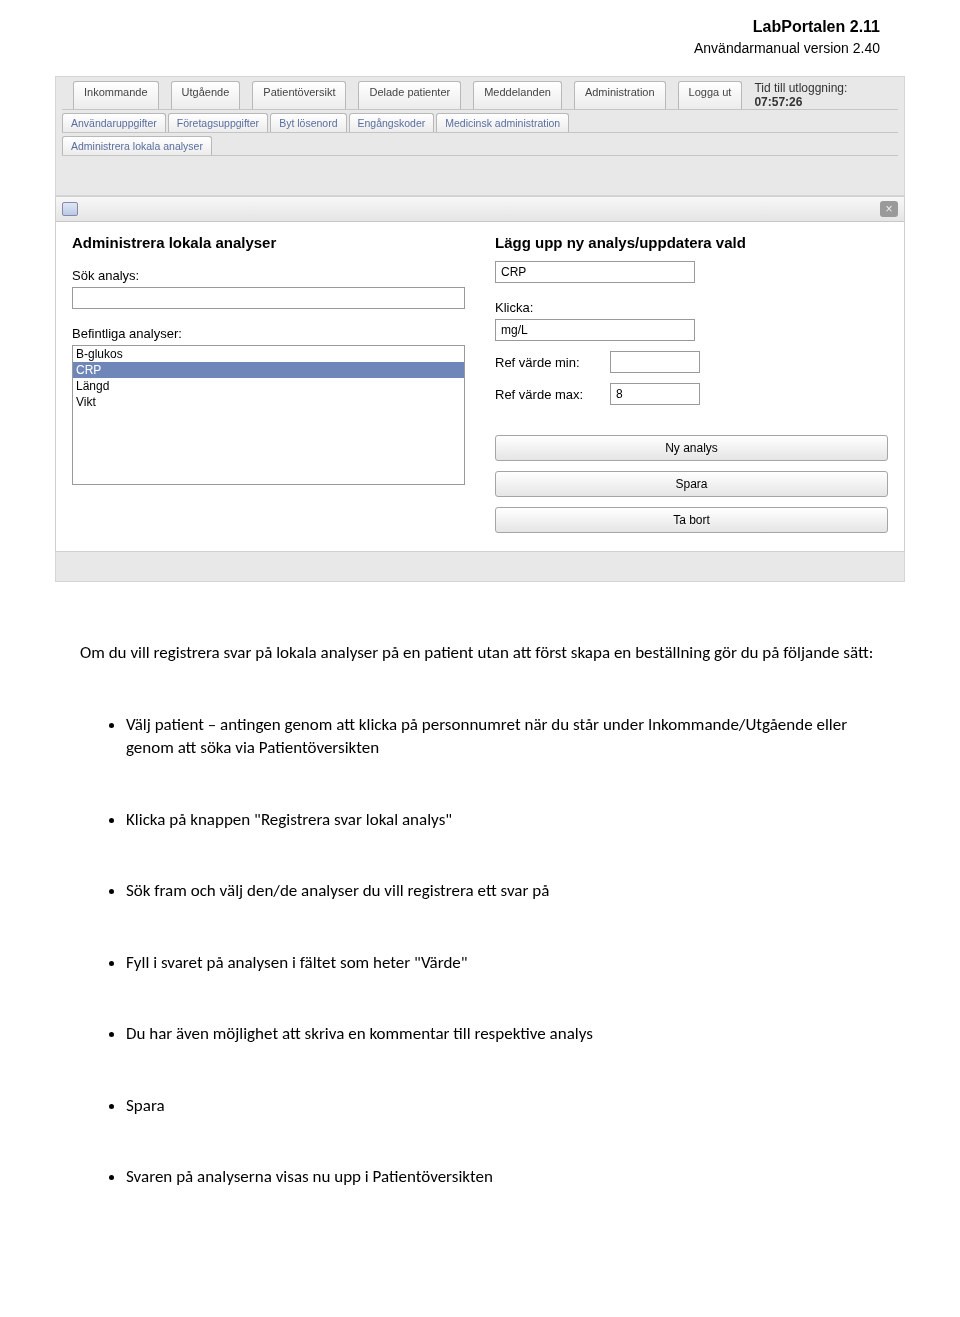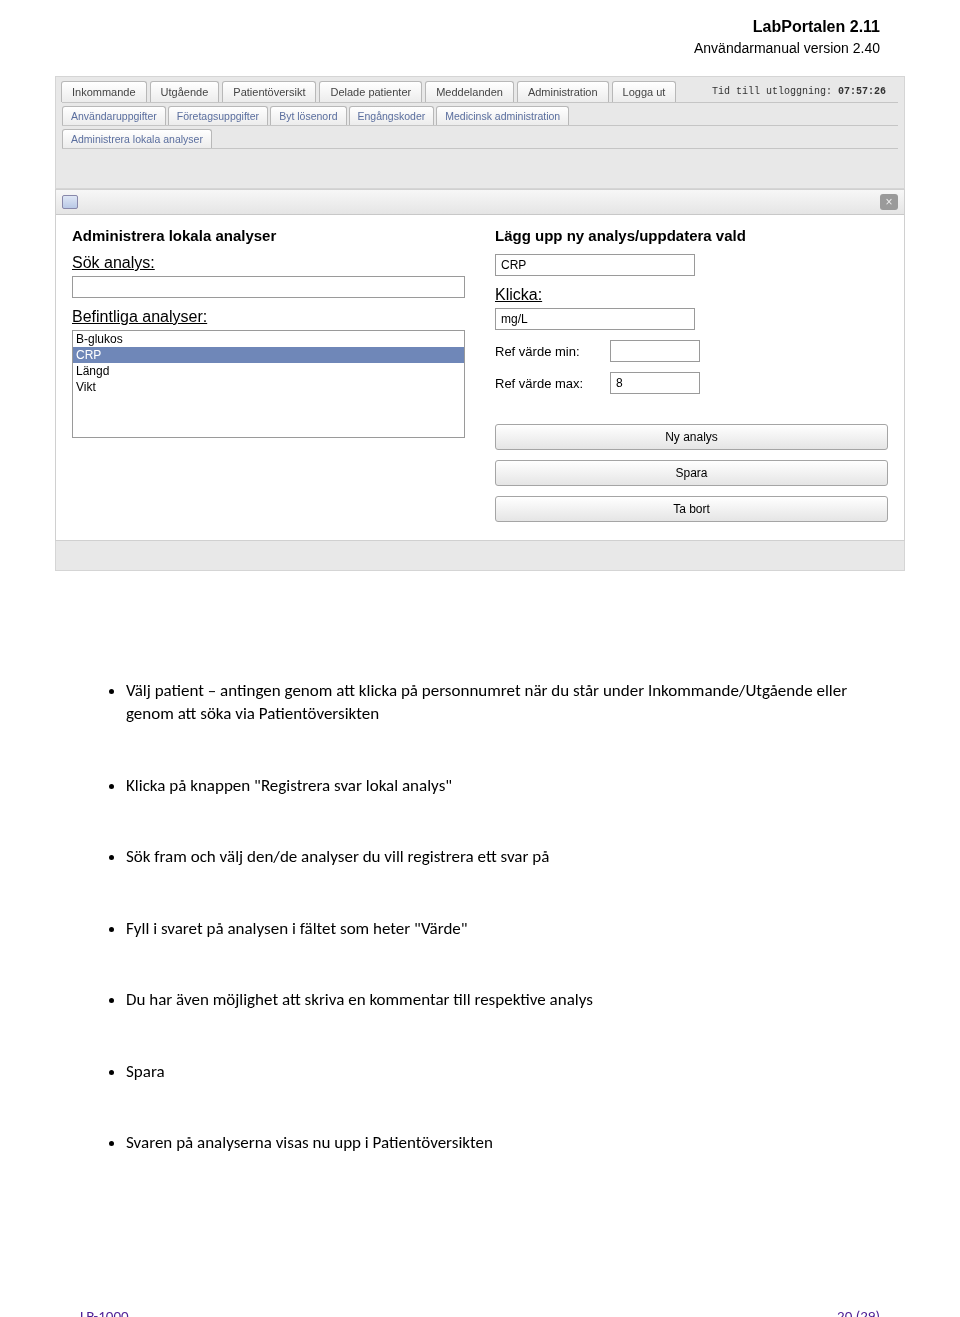--- a/index.html
+++ b/index.html
@@ -23,43 +23,41 @@
     margin-top: 4px;
   }
   .screenshot-box {
     margin: 10px 55px 0 55px;
     border: 1px solid #d5d5d5;
     background: #e8e8e8;
     font-size: 11px;
   }
   .tabs-row {
     display: flex;
-    align-items: center;
-    padding: 4px 6px 0 5px;
-    gap: 3px;
+    padding: 4px 6px 0 17px;
+    gap: 12px;
   }
   .tab, .subtab, .subtab3 {
     background: linear-gradient(#ffffff, #ececec);
     border: 1px solid #b8b8b8;
     border-bottom: none;
     border-radius: 3px 3px 0 0;
     padding: 4px 10px;
     font-size: 11px;
     color: #444;
     cursor: pointer;
     white-space: nowrap;
   }
   .subtab { padding: 3px 8px; font-size: 10.5px; color: #5a6e9e; }
   .subtab3 { padding: 3px 8px; font-size: 10.5px; color: #5a6e9e; }
   .tabs-row .logout-info {
     margin-left: auto;
-    font-size: 10px;
+    font-size: 12px;
     color: #333;
     padding-right: 12px;
-    font-family: Liberation Mono, monospace;
   }
   .logout-info .time { font-weight: bold; }
   .tabs-sep {
     border-top: 1px solid #c5c5c5;
     margin: 0 6px;
   }
   .subtabs-row, .subtabs3-row {
     display: flex;
     padding: 3px 6px 0 6px;
     gap: 2px;
@@ -107,38 +105,37 @@
     gap: 30px;
     font-size: 13px;
   }
   .col { flex: 1; }
   .section-head {
     font-weight: bold;
     font-size: 15px;
     margin-bottom: 10px;
   }
   .field-label {
-    font-size: 16px;
-    margin-top: 10px;
+    font-size: 13px;
+    margin-top: 17px;
     margin-bottom: 4px;
-    text-decoration: underline;
   }
   .text-input {
     border: 1px solid #9a9a9a;
     padding: 3px 5px;
     font-size: 12px;
     font-family: inherit;
     background: #fff;
     width: 200px;
   }
   .text-input.sm { width: 90px; }
   .listbox {
     border: 1px solid #9a9a9a;
     background: #fff;
-    height: 108px;
+    height: 140px;
     width: 100%;
     overflow: auto;
   }
   .listbox .opt {
     padding: 1px 3px;
     font-size: 12px;
     cursor: pointer;
   }
   .listbox .opt.selected {
     background: #6f87b8;
@@ -281,20 +278,21 @@
         <button class="btn">Ny analys</button>
         <button class="btn">Spara</button>
         <button class="btn">Ta bort</button>
       </div>
     </div>
   </div>
 </div>
 <div class="screenshot-bottom"></div>
 
 <div class="article">
+  <p class="article-intro">Om du vill registrera svar på lokala analyser på en patient utan att först skapa en beställning gör du på följande sätt:</p>
   <ul class="bullets" id="bullets">
       <li>Välj patient – antingen genom att klicka på personnumret när du står under Inkommande/Utgående eller genom att söka via Patientöversikten</li>
       <li>Klicka på knappen "Registrera svar lokal analys"</li>
       <li>Sök fram och välj den/de analyser du vill registrera ett svar på</li>
       <li>Fyll i svaret på analysen i fältet som heter "Värde"</li>
       <li>Du har även möjlighet att skriva en kommentar till respektive analys</li>
       <li>Spara</li>
       <li>Svaren på analyserna visas nu upp i Patientöversikten</li>
     </ul>
 </div>

